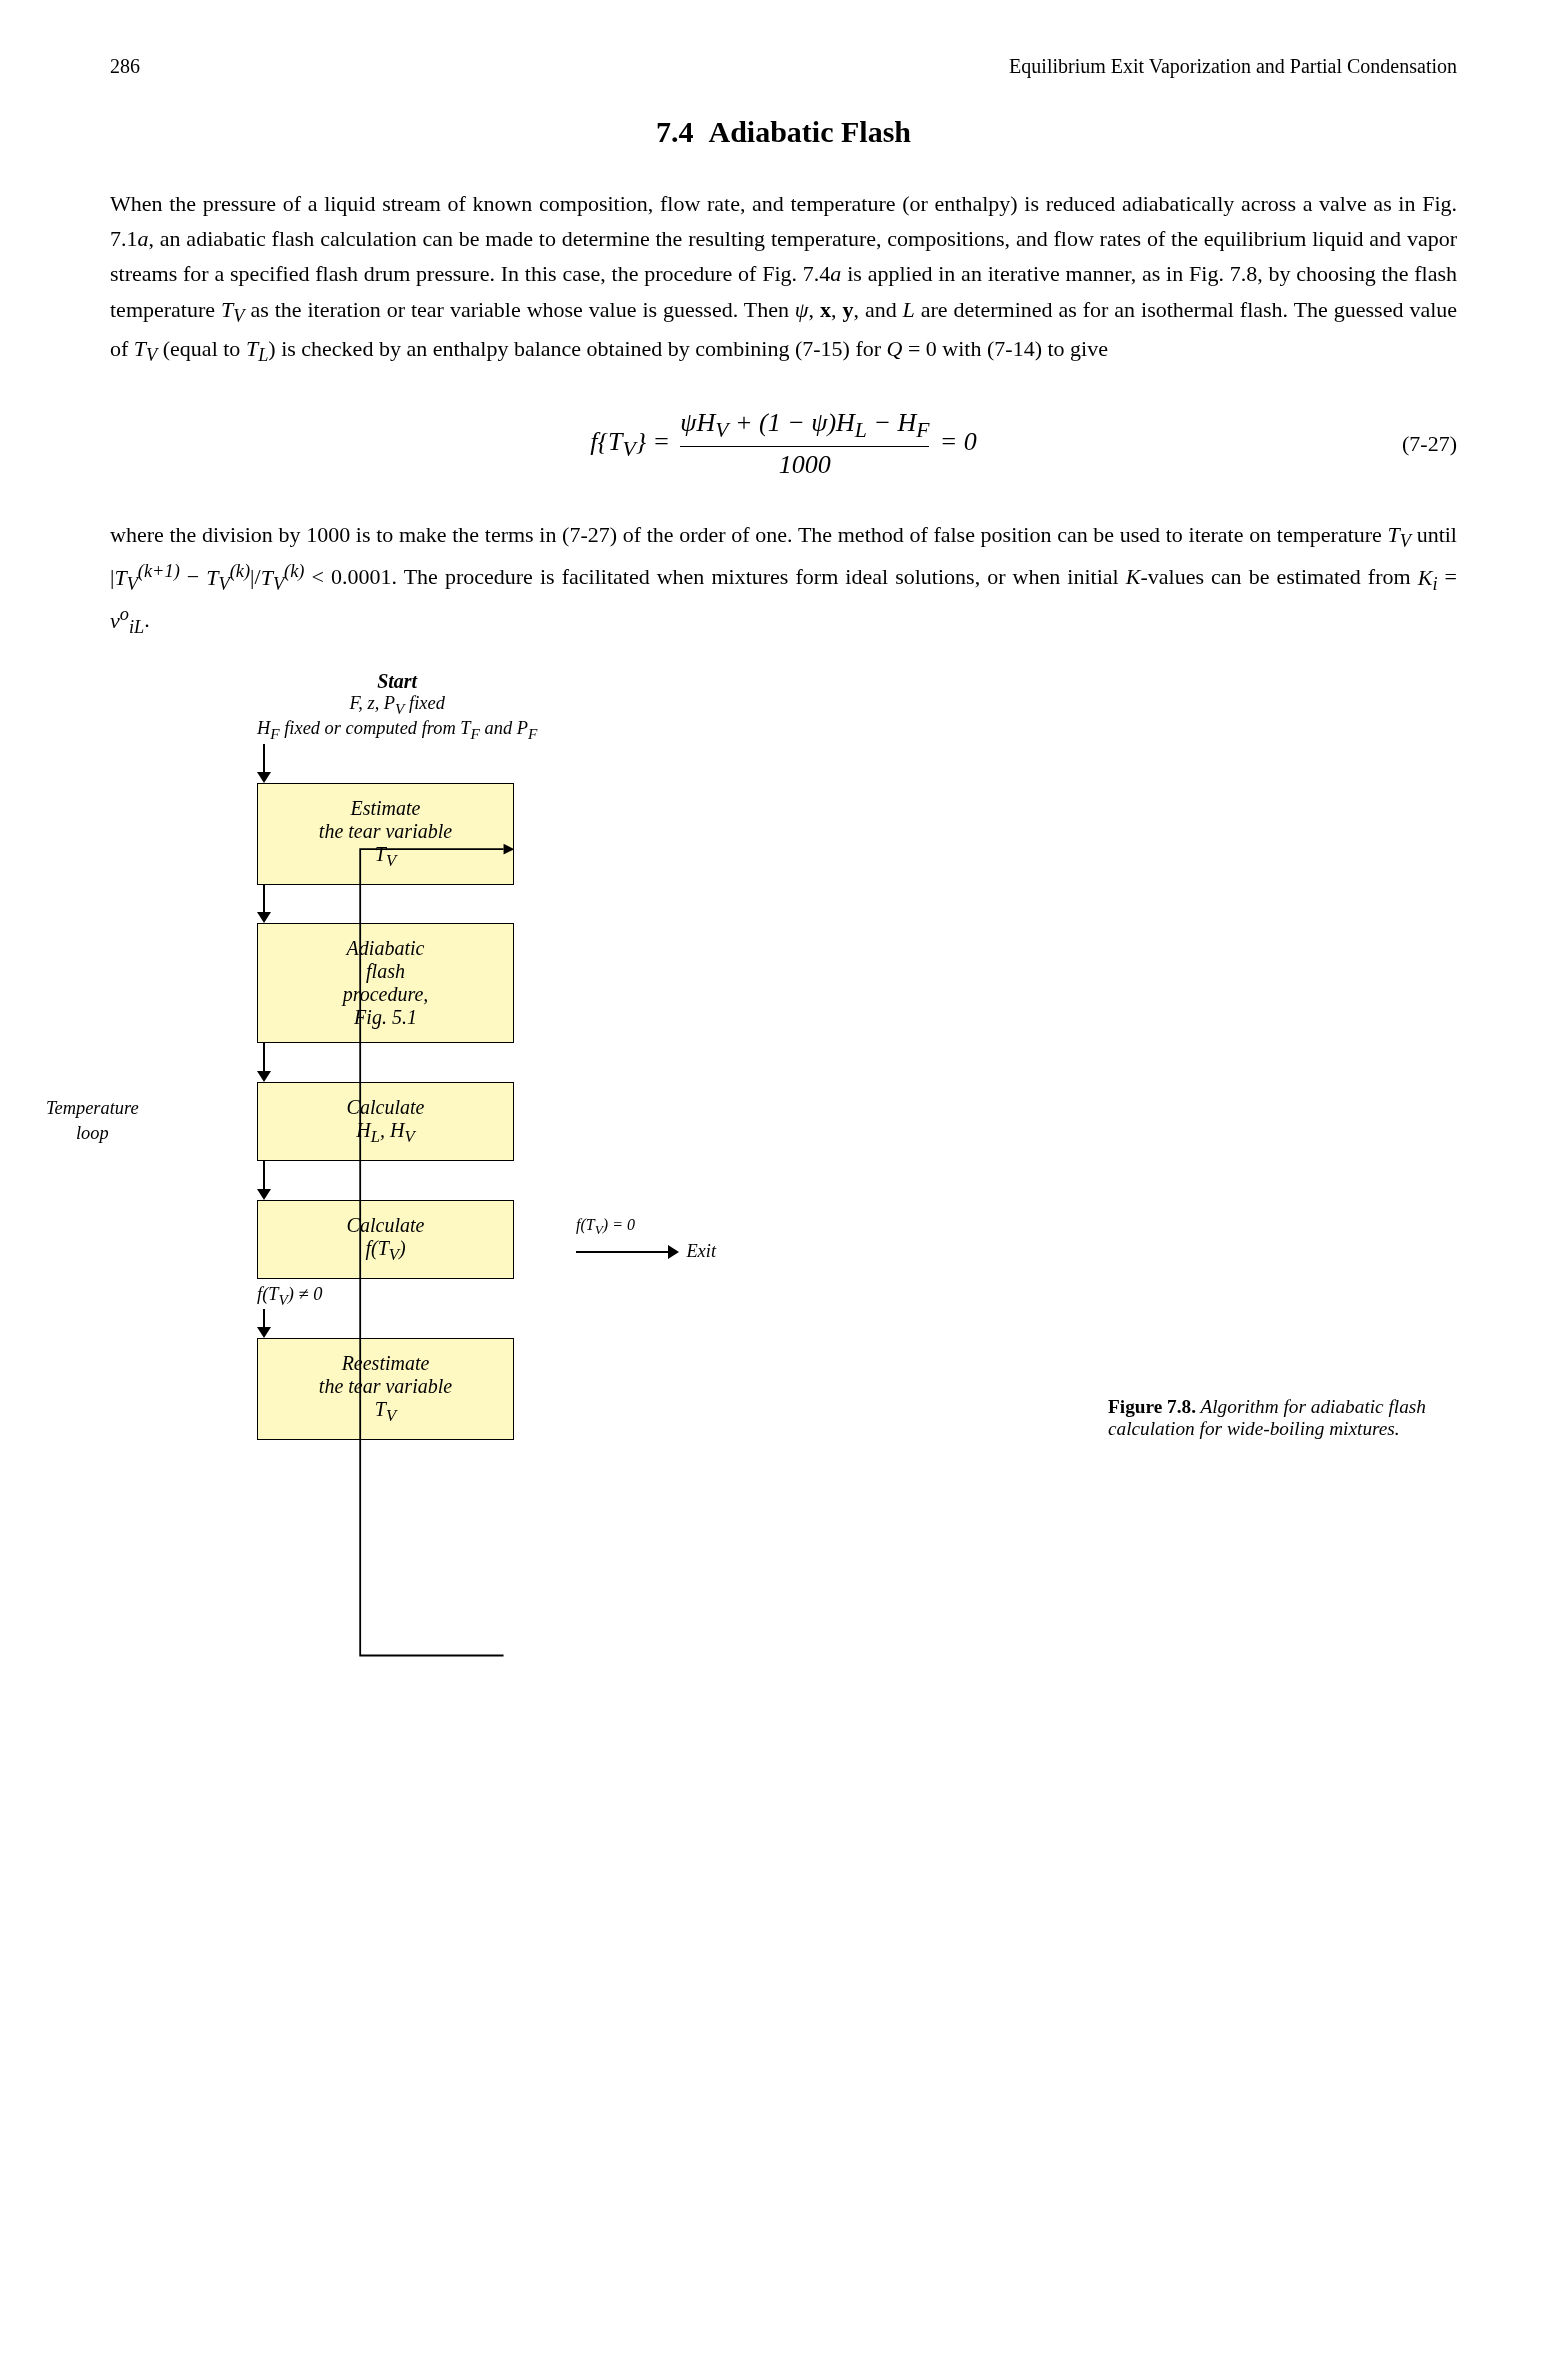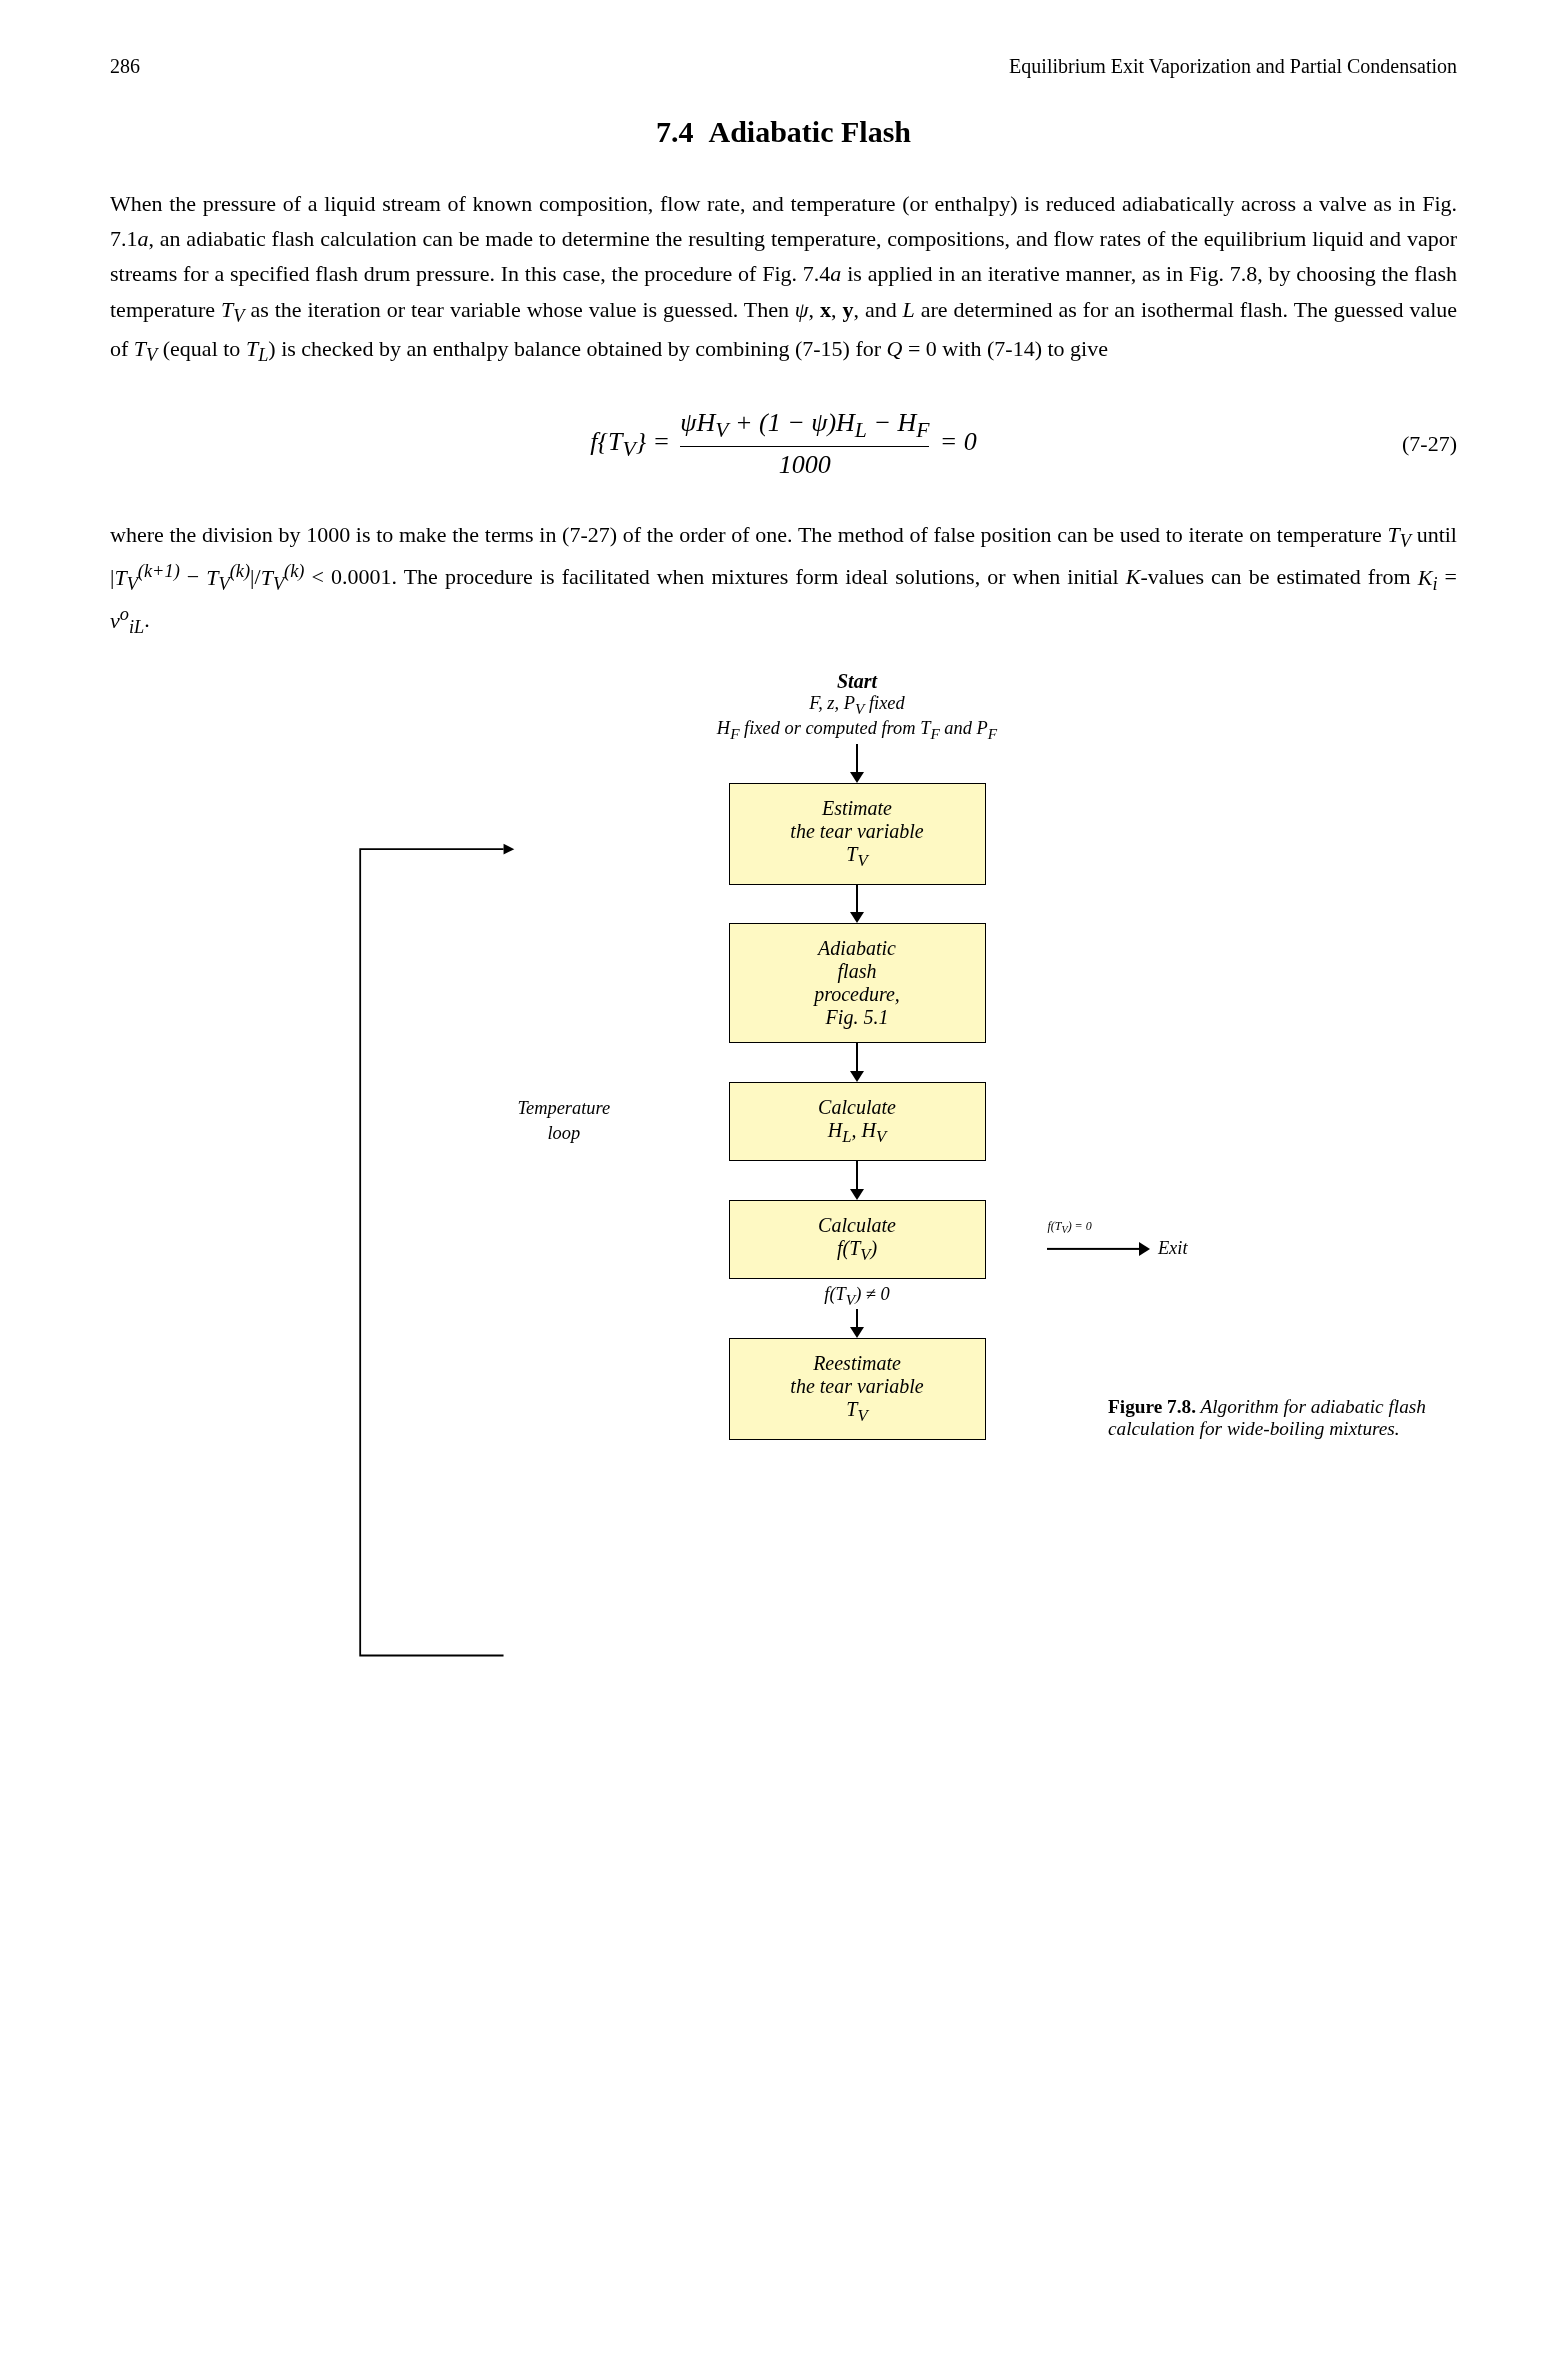--- a/index.html
+++ b/index.html
@@ -112,21 +112,21 @@
   </div>
   <span class="equation-number">(7-27)</span>
 </div>
 
 <p class="body-text">
   where the division by 1000 is to make the terms in (7-27) of the order of one. The method of false position can be used to iterate on temperature <span style="font-style:italic;">T<sub>V</sub></span> until |<span style="font-style:italic;">T<sub>V</sub><sup>(k+1)</sup></span> − <span style="font-style:italic;">T<sub>V</sub><sup>(k)</sup></span>|/<span style="font-style:italic;">T<sub>V</sub><sup>(k)</sup></span> &lt; 0.0001. The procedure is facilitated when mixtures form ideal solutions, or when initial <span style="font-style:italic;">K</span>-values can be estimated from <span style="font-style:italic;">K<sub>i</sub></span> = <span style="font-style:italic;">ν<sup>o</sup><sub>iL</sub></span>.
 </p>
 
 <div style="position:relative; margin-top: 27.6px;">
 
-  <div style="display:flex; flex-direction:column; align-items:center; margin-left: 147px; position:relative;">
+  <div style="display:flex; flex-direction:column; align-items:flex-start; margin-left: 147px; position:relative;">
 
     <div style="text-align:center; margin-bottom:1.8px;">
       <div style="font-style:italic; font-weight:bold; font-size:20px;">Start</div>
       <div style="font-size:18.4px; font-style:italic;"><span style="font-style:italic;">F, z, P<sub>V</sub></span> fixed</div>
       <div style="font-size:18.4px; font-style:italic;"><span style="font-style:italic;">H<sub>F</sub></span> fixed or computed from <span style="font-style:italic;">T<sub>F</sub></span> and <span style="font-style:italic;">P<sub>F</sub></span></div>
     </div>
 
     <div style="display:flex;flex-direction:column;align-items:center;">
       <div style="width:1.8px;height:27.6px;background:#000;"></div>
       <div style="width:0;height:0;border-left:7.4px solid transparent;border-right:7.4px solid transparent;border-top:11px solid #000;"></div>
@@ -171,21 +171,21 @@
       <div style="width:0;height:0;border-left:7.4px solid transparent;border-right:7.4px solid transparent;border-top:11px solid #000;"></div>
     </div>
 
     <div style="position:relative;">
       <div class="flow-box">
         <span>Calculate</span><br>
         <span><span style="font-style:italic;">f</span>(<span style="font-style:italic;">T<sub>V</sub></span>)</span>
       </div>
 
       <div style="position:absolute; top:50%; right:-202px; transform:translateY(-50%); display:flex; flex-direction:column; align-items:flex-start;">
-        <div style="font-size:12px; font-style:italic; margin-bottom:2.8px; margin-left:0px;"><span style="font-style:italic;">f</span>(<span style="font-style:italic;">T<sub>V</sub></span>) = 0</div>
+        <div style="font-size:16px; font-style:italic; margin-bottom:2.8px; margin-left:0px;"><span style="font-style:italic;">f</span>(<span style="font-style:italic;">T<sub>V</sub></span>) = 0</div>
         <div style="display:flex; align-items:center;">
           <div style="width:92px; height:1.8px; background:#000;"></div>
           <div style="width:0;height:0;border-top:7.4px solid transparent;border-bottom:7.4px solid transparent;border-left:11px solid #000;"></div>
           <span style="margin-left:7.4px; font-size:18.4px; font-style:italic;">Exit</span>
         </div>
       </div>
     </div>
 
     <div style="font-size:18.4px; font-style:italic; margin-top:5.5px; margin-bottom:0px;">
       <span style="font-style:italic;">f</span>(<span style="font-style:italic;">T<sub>V</sub></span>) ≠ 0

